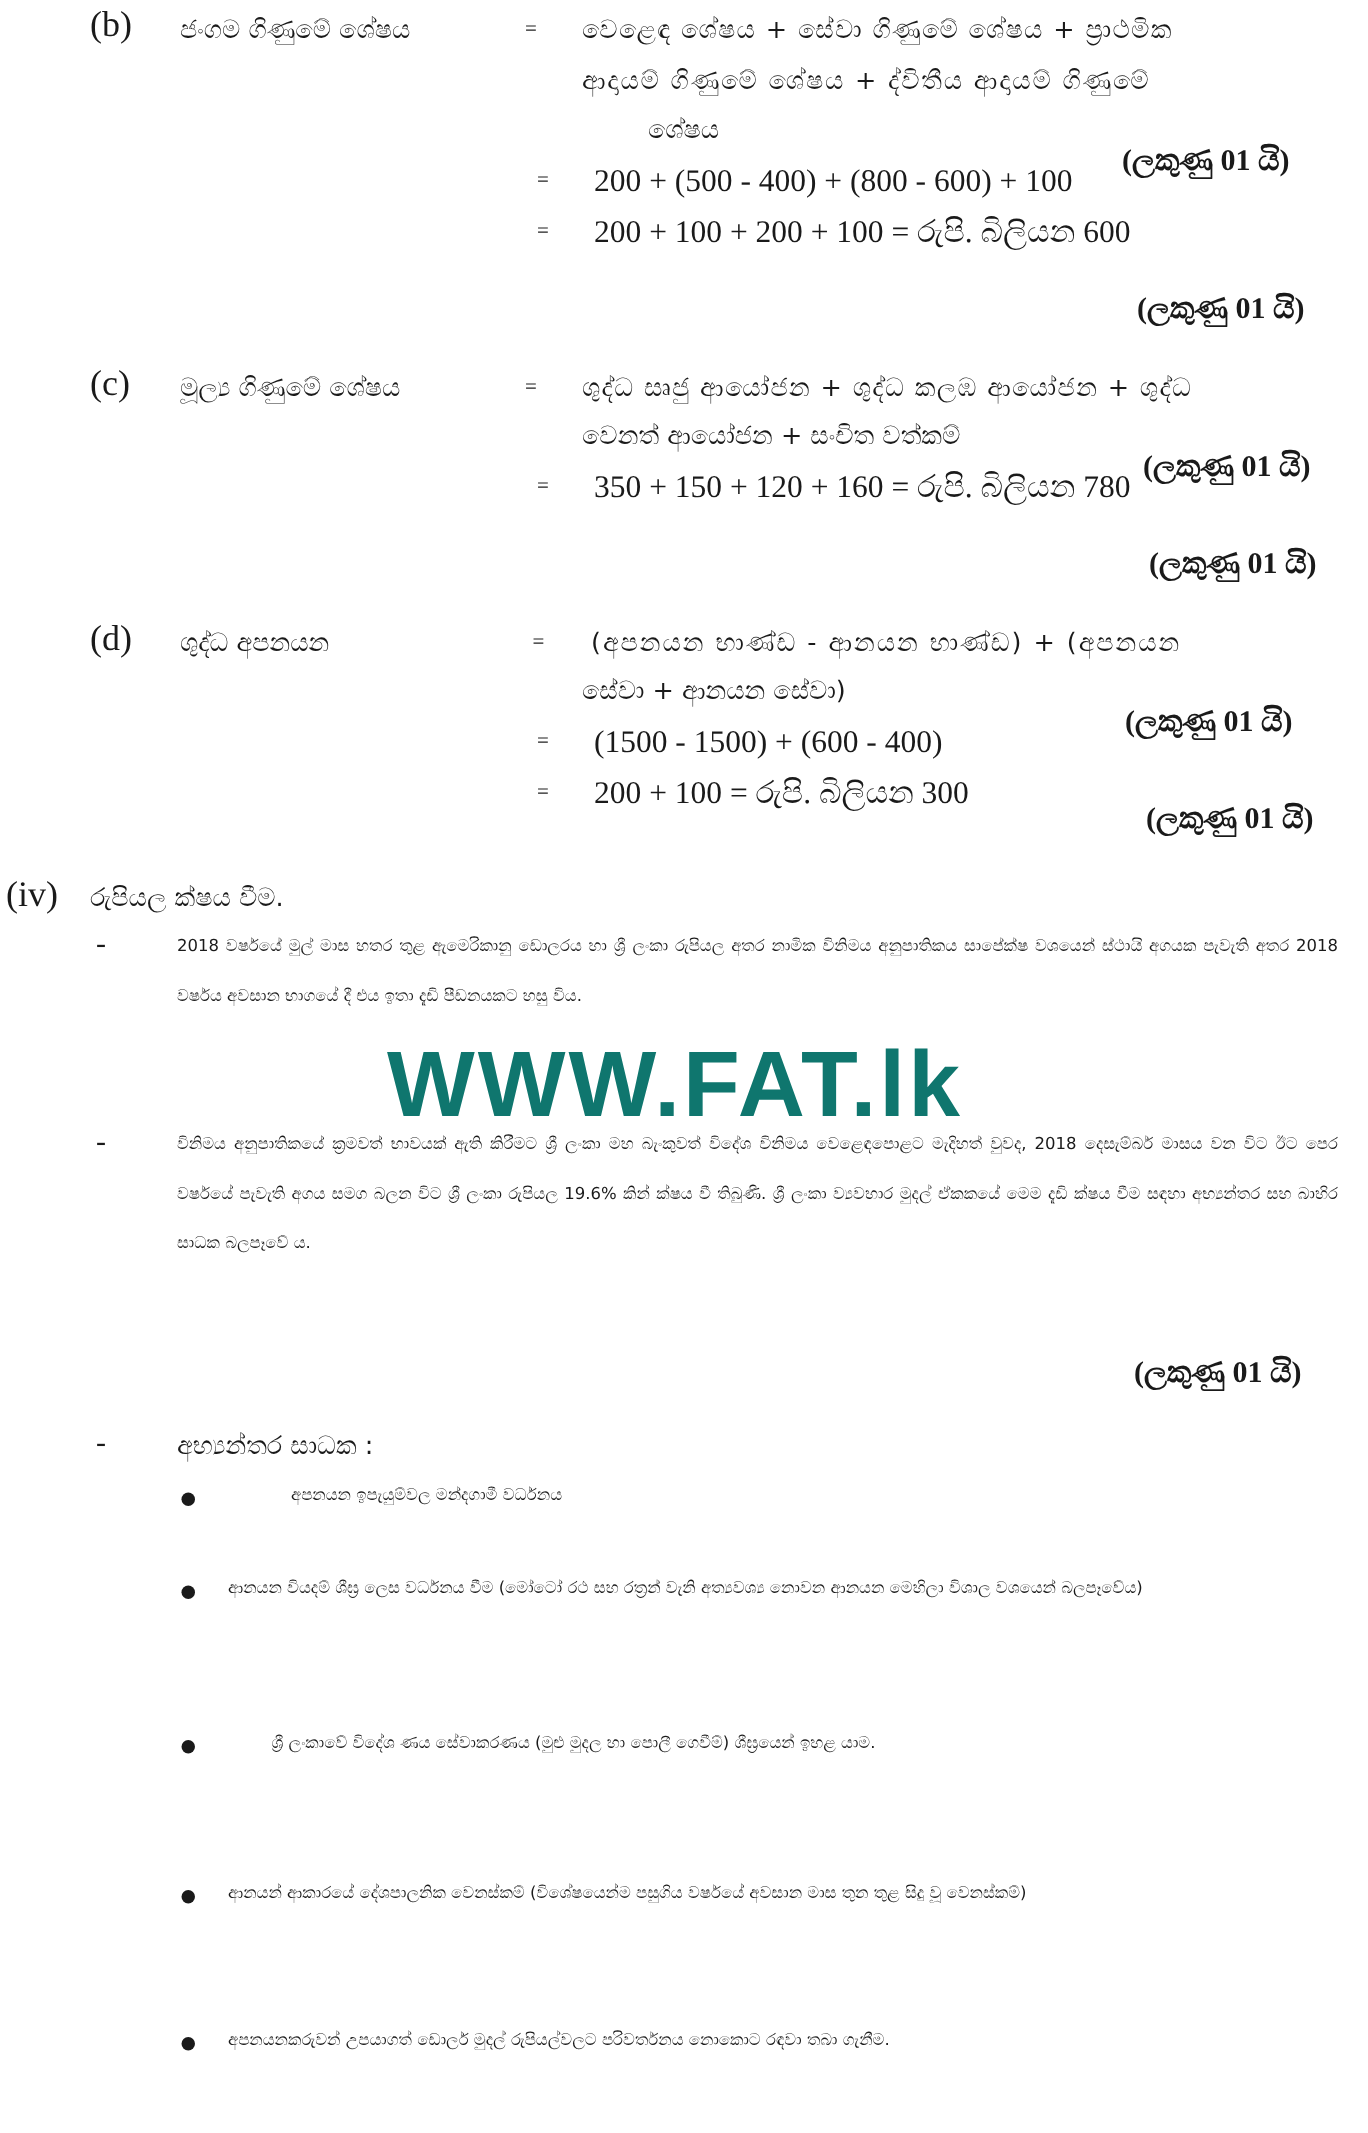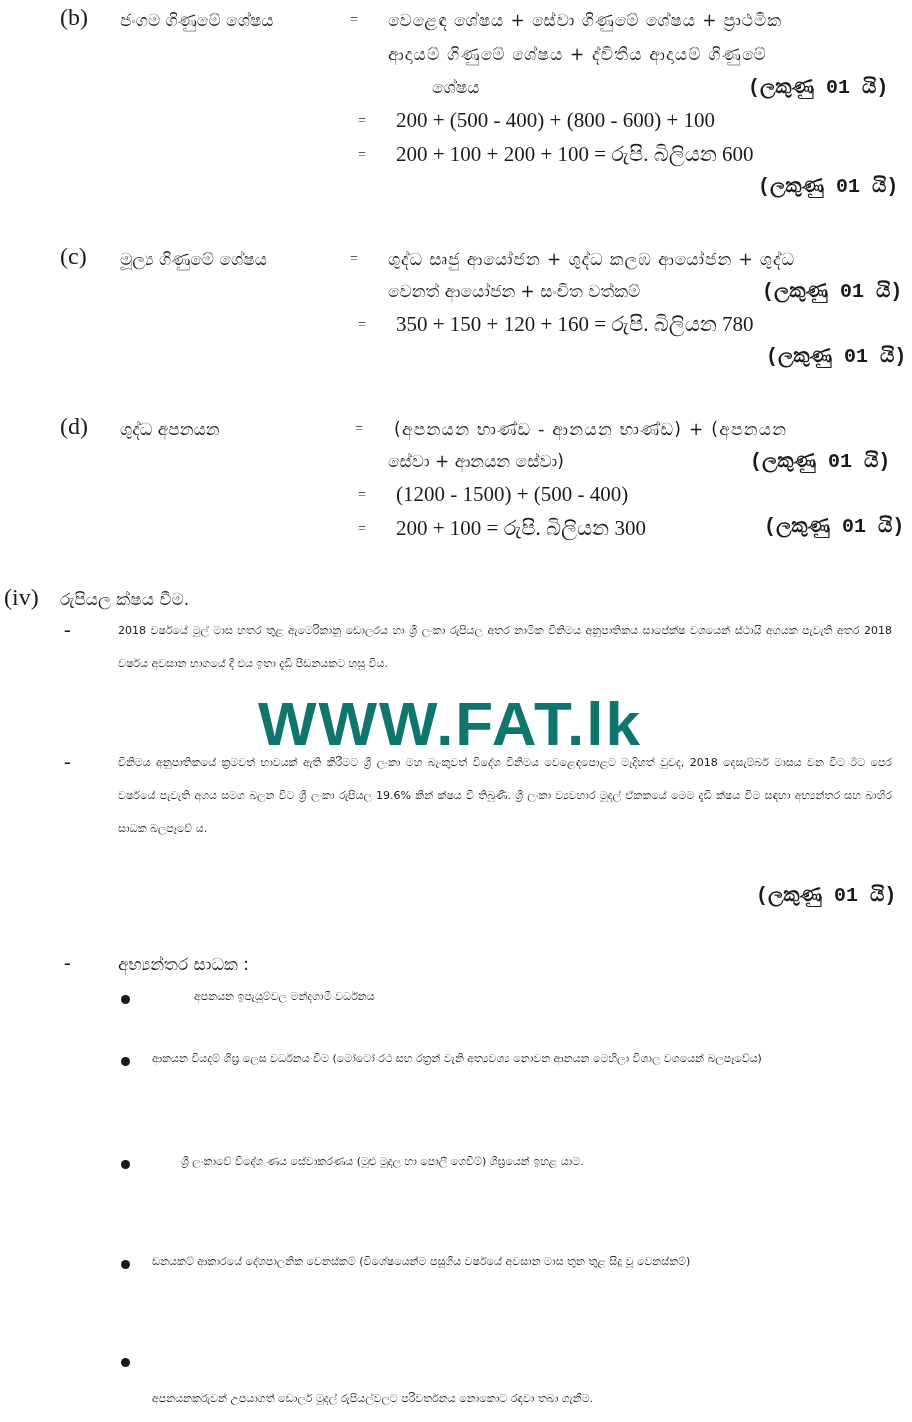--- a/index.html
+++ b/index.html
@@ -5,21 +5,21 @@
   html, body { margin: 0; padding: 0; background: #ffffff; }
   body {
     width: 912px; height: 1422px; position: relative; overflow: hidden;
     font-family: "DejaVu Sans", sans-serif; color: #1a1a1a;
   }
   .abs { position: absolute; white-space: nowrap; }
   .label { font-family: "Liberation Serif", "DejaVu Serif", serif; font-size: 24px; }
   .si { font-size: 17px; }
   .num { font-family: "Liberation Serif", "DejaVu Serif", serif; font-size: 21px; }
   .eq { font-family: "Liberation Serif", serif; font-size: 14px; }
-  .marks { font-family: Liberation Mono, monospace; font-size: 20px; font-weight: bold; }
+  .marks { font-family: Liberation Serif, serif; font-size: 20px; font-weight: bold; margin-top: 20px; }
   .dash { font-family: "Liberation Serif", serif; font-size: 20px; }
   .bullet { width: 9px; height: 9px; border-radius: 50%; background: #1a1a1a; position: absolute; }
   .para { position: absolute; font-size: 11px; line-height: 33px; text-align: justify; }
   .watermark {
     position: absolute; left: 258px; top: 688px; font-family: "Liberation Sans", sans-serif;
     font-weight: bold; font-size: 62px; color: #0f766e; letter-spacing: 2px; z-index: 0;
   }
   .content { position: relative; z-index: 1; }
 </style>
 </head>
@@ -57,21 +57,21 @@
   </div>
 
   <div>
     <span class="abs label" style="left:60px;top:413px;">(d)</span>
     <span class="abs si" style="left:120px;top:419px;">ශුද්ධ අපනයන</span>
     <span class="abs eq" style="left:355px;top:421px;">=</span>
     <span class="abs si" style="left:394px;top:419px;letter-spacing:1.3px;">(අපනයන භාණ්ඩ - ආනයන භාණ්ඩ) + (අපනයන</span>
     <span class="abs si" style="left:388px;top:451px;">සේවා + ආනයන සේවා)</span>
     <span class="abs marks" style="left:750px;top:450px;">(ලකුණු 01 යි)</span>
     <span class="abs eq" style="left:358px;top:487px;">=</span>
-    <span class="abs num" style="left:396px;top:482px;">(1200 - 1500) + (500 - 400)</span>
+    <span class="abs num" style="left:396px;top:482px;">(1500 - 1500) + (600 - 400)</span>
     <span class="abs eq" style="left:358px;top:521px;">=</span>
     <span class="abs num" style="left:396px;top:516px;">200 + 100 = රුපි. බිලියන 300</span>
     <span class="abs marks" style="left:764px;top:515px;">(ලකුණු 01 යි)</span>
   </div>
 
   <div>
     <span class="abs label" style="left:4px;top:584px;">(iv)</span>
     <span class="abs si" style="left:60px;top:589px;">රුපියල ක්ෂය වීම.</span>
 
     <span class="abs dash" style="left:64px;top:618px;">-</span>
@@ -87,18 +87,18 @@
     <span class="bullet" style="left:121px;top:995px;"></span>
     <div class="para" style="left:152px;top:980px;width:740px;margin-left:42px;">අපනයන ඉපැයුම්වල මන්දගාමී වර්ධනය</div>
 
     <span class="bullet" style="left:121px;top:1057px;"></span>
     <div class="para" style="left:152px;top:1042px;width:740px;">ආනයන වියදම් ශීඝ්‍ර ලෙස වර්ධනය වීම (මෝටෝ රථ සහ රත්‍රන් වැනි අත්‍යවශ්‍ය නොවන ආනයන මෙහිලා විශාල වශයෙන් බලපෑවේය)</div>
 
     <span class="bullet" style="left:121px;top:1160px;"></span>
     <div class="para" style="left:152px;top:1145px;width:740px;margin-left:29px;">ශ්‍රී ලංකාවේ විදේශ ණය සේවාකරණය (මුළු මුදල හා පොලී ගෙවීම්) ශීඝ්‍රයෙන් ඉහළ යාම.</div>
 
     <span class="bullet" style="left:121px;top:1260px;"></span>
-    <div class="para" style="left:152px;top:1245px;width:740px;">ඩනයකට් ආකාරයේ දේශපාලනික වෙනස්කම් (විශේෂයෙන්ම පසුගිය වර්ෂයේ අවසාන මාස තුන තුළ සිදු වූ වෙනස්කම්)</div>
+    <div class="para" style="left:152px;top:1245px;width:740px;">ආනයන් ආකාරයේ දේශපාලනික වෙනස්කම් (විශේෂයෙන්ම පසුගිය වර්ෂයේ අවසාන මාස තුන තුළ සිදු වූ වෙනස්කම්)</div>
 
     <span class="bullet" style="left:121px;top:1358px;"></span>
-    <div class="para" style="left:152px;top:1343px;width:740px;margin-top:39px;">අපනයනකරුවන් උපයාගත් ඩොලර් මුදල් රුපියල්වලට පරිවර්තනය නොකොට රඳවා තබා ගැනීම.</div>
+    <div class="para" style="left:152px;top:1343px;width:740px;">අපනයනකරුවන් උපයාගත් ඩොලර් මුදල් රුපියල්වලට පරිවර්තනය නොකොට රඳවා තබා ගැනීම.</div>
   </div>
 </div>
 
 </body></html>

